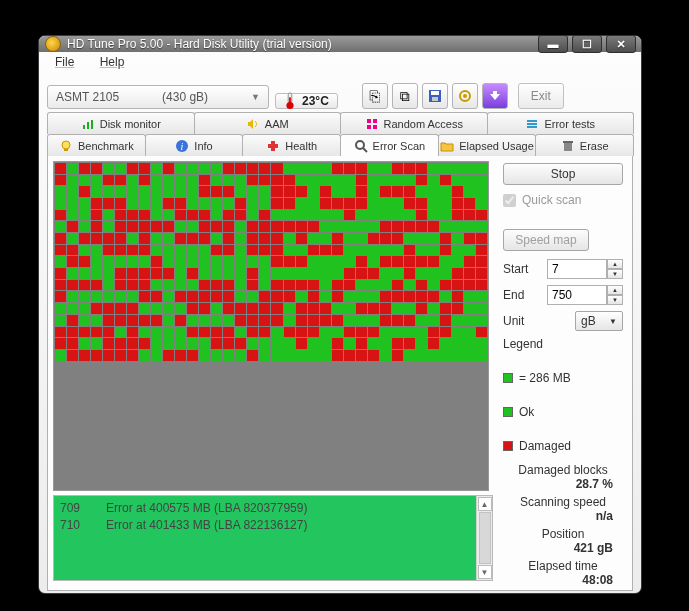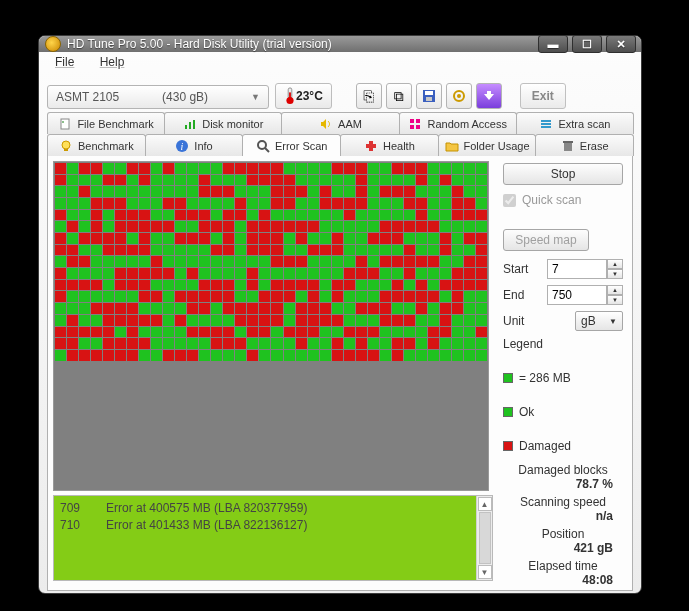--- a/index.html
+++ b/index.html
@@ -8,40 +8,40 @@
   .titlebar { height: 16px; background: linear-gradient(#9a9a9a,#6f6f6f); border-radius: 6px 6px 0 0; display: flex; align-items: center; padding-left: 6px; color: #fff; font-size: 12px; text-shadow: 0 1px 1px rgba(0,0,0,.5); }
   .titlebar .logo { width: 16px; height: 16px; margin-right: 6px; background: radial-gradient(circle at 40% 40%, #ffd54a, #c98500); border-radius: 50%; border: 1px solid #8a6400; }
   .titlebar .title { flex: 1; }
   .win-btns { display: flex; gap: 4px; margin-right: 5px; }
   .win-btn { width: 30px; height: 18px; background: linear-gradient(#7a7a7a,#4e4e4e); border: 1px solid #2f2f2f; border-radius: 3px; display: flex; align-items: center; justify-content: center; color: #fff; font-weight: bold; font-size: 11px; }
   .menubar { height: 22px; padding: 3px 8px; color: #333; }
   .menubar span { margin-right: 14px; text-decoration: underline; text-decoration-color: rgba(0,0,0,.25); margin-left: 8px; }
   .toolbar { height: 38px; display: flex; align-items: flex-end; padding: 3px 8px; gap: 6px; }
   .drive-combo { width: 222px; height: 24px; border: 1px solid #b4b4b4; border-radius: 3px; background: linear-gradient(#fff,#eaeaea); display: flex; align-items: center; justify-content: space-between; padding: 0 8px; color: #555; }
   .drive-combo .arrow { font-size: 9px; color: #777; }
-  .temp-box { height: 26px; display: flex; align-items: center; border: 1px solid #bdbdbd; border-radius: 3px; background: linear-gradient(#fff,#e9e9e9); padding: 0 8px; font-weight: bold; color: #222; }
+  .temp-box { height: 16px; display: flex; align-items: center; border: 1px solid #bdbdbd; border-radius: 3px; background: linear-gradient(#fff,#e9e9e9); padding: 0 8px; gap: 6px; font-weight: bold; color: #222; }
   .temp-box svg { width: 12px; height: 18px; }
   .tool-row { display: flex; gap: 4px; margin-left: 18px; }
   .tool-btn { width: 26px; height: 26px; border: 1px solid #b4b4b4; border-radius: 3px; background: linear-gradient(#fff,#e7e7e7); display: flex; align-items: center; justify-content: center; font-size: 14px; }
-  .exit-btn { width: 46px; height: 26px; margin-left: 12px; border: 1px solid #c0c0c0; border-radius: 3px; background: linear-gradient(#fff,#eaeaea); color: #888; display: flex; align-items: center; justify-content: center; font-weight: bold; }
+  .exit-btn { width: 46px; height: 26px; margin-left: 4px; border: 1px solid #c0c0c0; border-radius: 3px; background: linear-gradient(#fff,#eaeaea); color: #888; display: flex; align-items: center; justify-content: center; }
 
   .tabs { padding: 0 8px; }
   .tab-row { display: flex; }
   .tab { flex: 1; height: 22px; border: 1px solid #b0b0b0; border-bottom: none; background: linear-gradient(#fbfbfb,#e7e7e7); display: flex; align-items: center; justify-content: center; gap: 5px; font-size: 11px; color: #333; border-radius: 3px 3px 0 0; margin-right: -1px; }
   .tab.active { background: #fdfdfd; font-weight: 500; position: relative; z-index: 2; }
   .tab svg, .tab .ic { width: 14px; height: 14px; }
 
   .content { display: flex; border: 1px solid #b0b0b0; margin: 0 8px 8px 8px; border-top: none; height: 435px; background: #fdfdfd; padding: 5px; }
   .left-col { width: 440px; display: flex; flex-direction: column; }
   .block-map { width: 436px; height: 330px; border: 1px solid #999; background: #808080; display: grid; grid-template-columns: repeat(36, 1fr); grid-template-rows: repeat(28, 1fr); gap: 1px; padding: 1px; }
   .c { }
   .g { background: #1fc21f; }
   .r { background: #d81313; }
   .u { background: #808080; }
-  .log-box { height: 86px; margin-top: 4px; border: 1px solid #b9b9b9; background: #84cc16; padding: 4px 6px; color: #444; overflow: hidden; position: relative; }
+  .log-box { height: 86px; margin-top: 4px; border: 1px solid #b9b9b9; background: #22c55e; padding: 4px 6px; color: #444; overflow: hidden; position: relative; }
   .log-line { display: flex; gap: 16px; line-height: 17px; }
   .log-line .n { width: 30px; }
   .scroll-v { position: absolute; right: 0; top: 0; width: 16px; height: 100%; background: #ececec; border-left: 1px solid #d0d0d0; display: flex; flex-direction: column; align-items: center; justify-content: space-between; }
   .scroll-v .sbtn { width: 14px; height: 14px; background: #fff; border: 1px solid #bcbcbc; display: flex; align-items: center; justify-content: center; font-size: 8px; color: #666; margin: 1px; }
   .scroll-v .thumb { width: 12px; flex: 1; background: #d8d8d8; border: 1px solid #c2c2c2; margin: 0 2px; }
 
   .right-col { flex: 1; padding: 2px 4px 2px 10px; color: #333; }
   .btn { height: 22px; border: 1px solid #a6a6a6; border-radius: 3px; background: linear-gradient(#fdfdfd,#e5e5e5); display: flex; align-items: center; justify-content: center; margin-bottom: 8px; }
   .btn.disabled { color: #a0a0a0; }
   .chk { display: flex; align-items: center; gap: 6px; color: #999; margin-bottom: 22px; }
@@ -115,27 +115,20 @@
           </svg>
         </div>
     </div>
     <div class="exit-btn">Exit</div>
   </div>
 
   <div class="tabs">
     <div class="tab-row" id="row1">
         <div class="tab">
           <span class="ic"><svg viewBox="0 0 14 14">
-              <rect x="3" y="2" width="8" height="10" fill="#fff" stroke="#888"></rect>
-              <circle cx="5" cy="5" r="1" fill="#6a6"></circle>
-            </svg></span>
-          <span>File Benchmark</span>
-        </div>
-        <div class="tab">
-          <span class="ic"><svg viewBox="0 0 14 14">
               <rect x="2" y="8" width="2" height="4" fill="#2a2"></rect>
               <rect x="6" y="5" width="2" height="7" fill="#2a2"></rect>
               <rect x="10" y="3" width="2" height="9" fill="#2a2"></rect>
             </svg></span>
           <span>Disk monitor</span>
         </div>
         <div class="tab">
           <span class="ic"><svg viewBox="0 0 14 14">
               <path d="M2 5h2l3-3v10l-3-3H2z" fill="#e6b800"></path>
               <path d="M9 4c2 2 2 4 0 6" stroke="#e6b800" fill="none"></path>
@@ -150,57 +143,57 @@
               <rect x="8" y="8" width="4" height="4" fill="#e08"></rect>
             </svg></span>
           <span>Random Access</span>
         </div>
         <div class="tab">
           <span class="ic"><svg viewBox="0 0 14 14">
               <rect x="2" y="3" width="10" height="2" fill="#39c"></rect>
               <rect x="2" y="6" width="10" height="2" fill="#39c"></rect>
               <rect x="2" y="9" width="10" height="2" fill="#39c"></rect>
             </svg></span>
-          <span>Extra scan</span>
+          <span>Error tests</span>
         </div>
       </div>
     <div class="tab-row" id="row2">
         <div class="tab">
           <span class="ic"><svg viewBox="0 0 14 14">
               <circle cx="7" cy="6" r="4" fill="#ffe05a" stroke="#cc9a00"></circle>
               <rect x="5" y="10" width="4" height="2" fill="#cc9a00"></rect>
             </svg></span>
           <span>Benchmark</span>
         </div>
         <div class="tab">
           <span class="ic"><svg viewBox="0 0 14 14">
               <circle cx="7" cy="7" r="6" fill="#3a74d8"></circle>
               <text x="7" y="11" text-anchor="middle" font-size="10" fill="#fff" font-family="serif" font-style="italic">i</text>
             </svg></span>
           <span>Info</span>
         </div>
+        <div class="tab">
+          <span class="ic"><svg viewBox="0 0 14 14">
+              <rect x="5" y="2" width="4" height="10" fill="#d33"></rect>
+              <rect x="2" y="5" width="10" height="4" fill="#d33"></rect>
+            </svg></span>
+          <span>Health</span>
+        </div>
         <div class="tab active">
           <span class="ic"><svg viewBox="0 0 14 14">
               <circle cx="6" cy="6" r="4" fill="none" stroke="#555" stroke-width="2"></circle>
               <line x1="9" y1="9" x2="13" y2="13" stroke="#555" stroke-width="2"></line>
             </svg></span>
           <span>Error Scan</span>
         </div>
         <div class="tab">
           <span class="ic"><svg viewBox="0 0 14 14">
-              <rect x="5" y="2" width="4" height="10" fill="#d33"></rect>
-              <rect x="2" y="5" width="10" height="4" fill="#d33"></rect>
-            </svg></span>
-          <span>Health</span>
-        </div>
-        <div class="tab">
-          <span class="ic"><svg viewBox="0 0 14 14">
               <path d="M1 4h4l1 1h7v7H1z" fill="#f4c542" stroke="#c49200"></path>
             </svg></span>
-          <span>Folder Usage</span>
+          <span>Elapsed Usage</span>
         </div>
         <div class="tab">
           <span class="ic"><svg viewBox="0 0 14 14">
               <rect x="3" y="4" width="8" height="8" fill="#888"></rect>
               <rect x="2" y="2" width="10" height="2" fill="#666"></rect>
             </svg></span>
           <span>Erase</span>
         </div>
       </div>
   </div>
@@ -1286,21 +1279,21 @@
           </div>
         <div class="lg-item">
             <div class="lg-sw" style="background:#d81313"></div>
             <span>Damaged</span>
           </div>
       </div>
 
       <div class="stats">
         <div class="stat">
             <div>Damaged blocks</div>
-            <div class="v">78.7 %</div>
+            <div class="v">28.7 %</div>
           </div>
         <div class="stat">
             <div>Scanning speed</div>
             <div class="v">n/a</div>
           </div>
         <div class="stat">
             <div>Position</div>
             <div class="v">421 gB</div>
           </div>
         <div class="stat">

